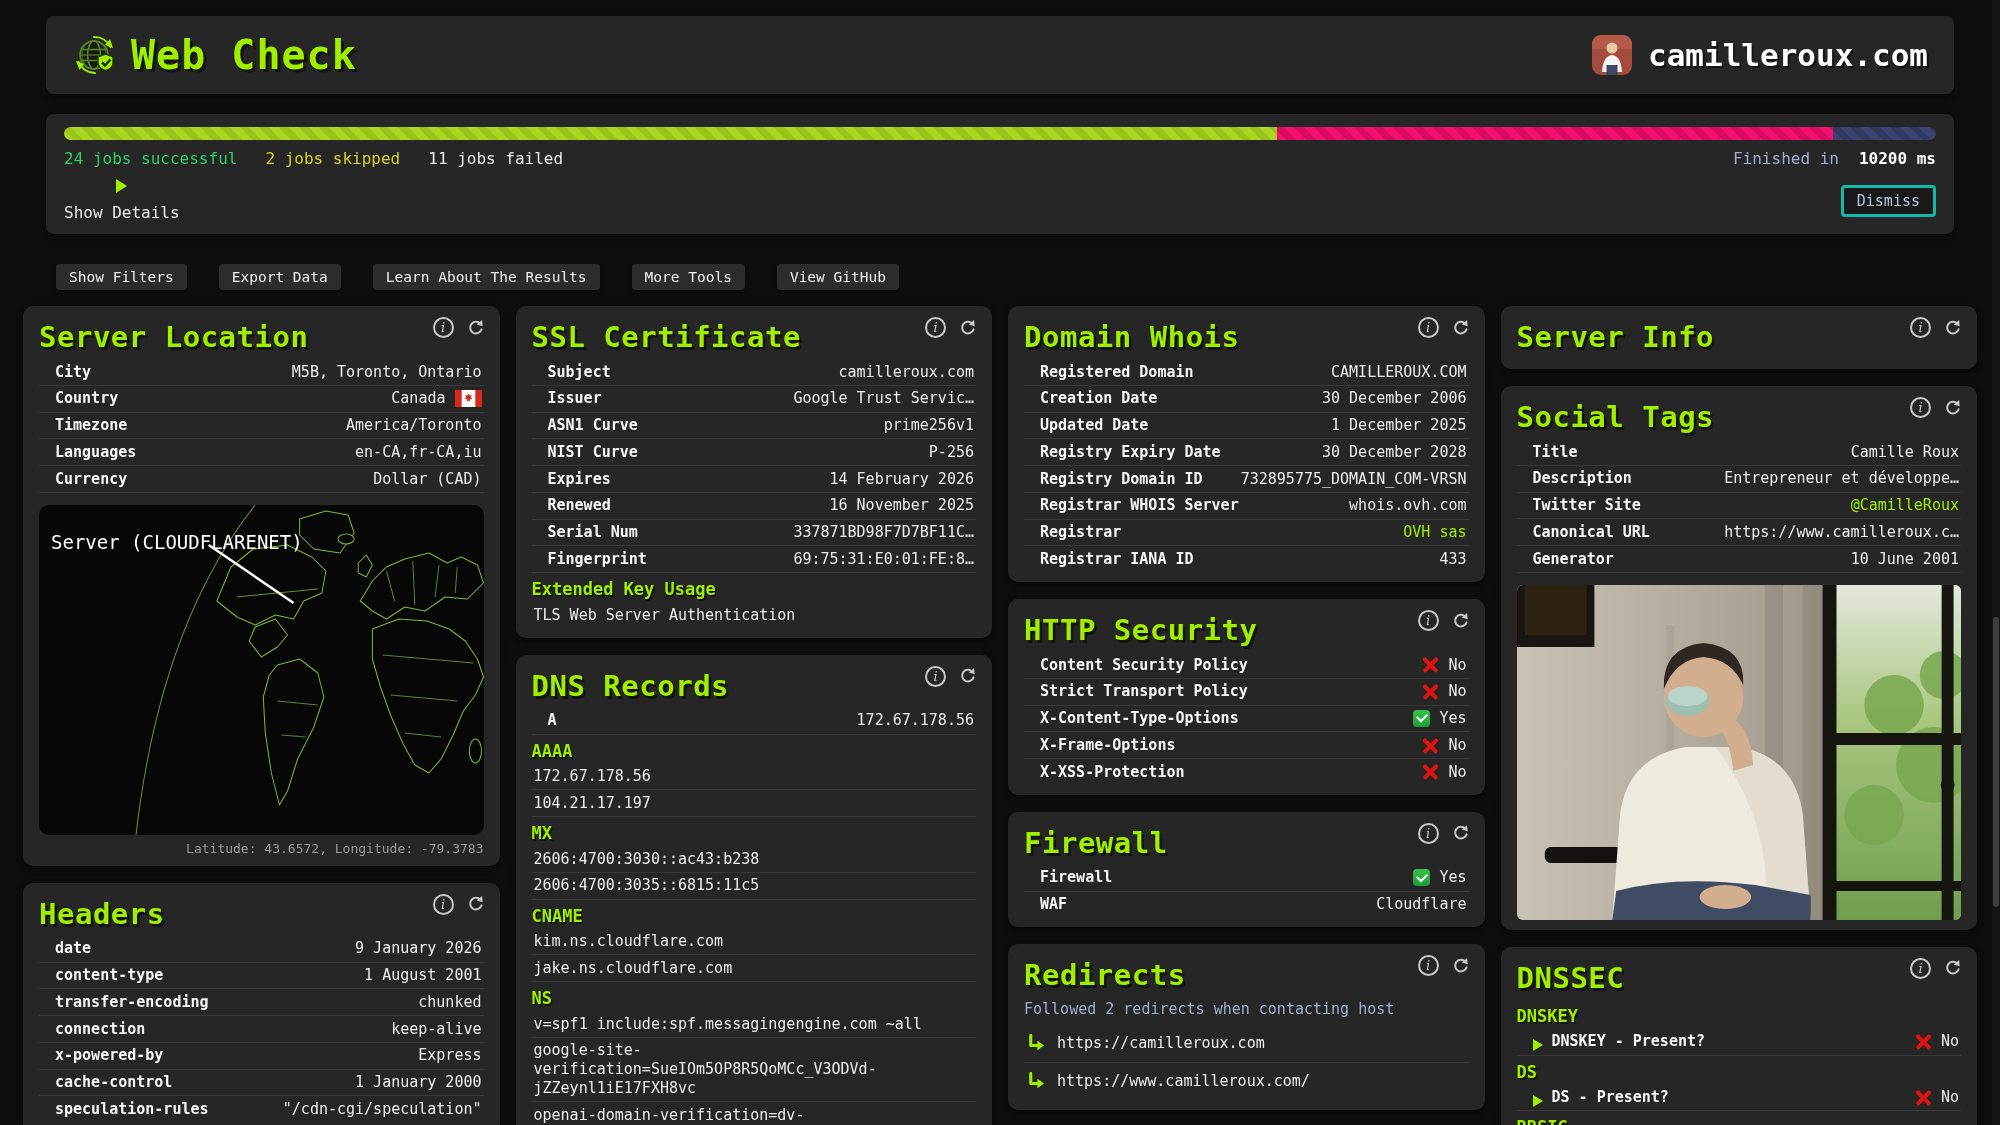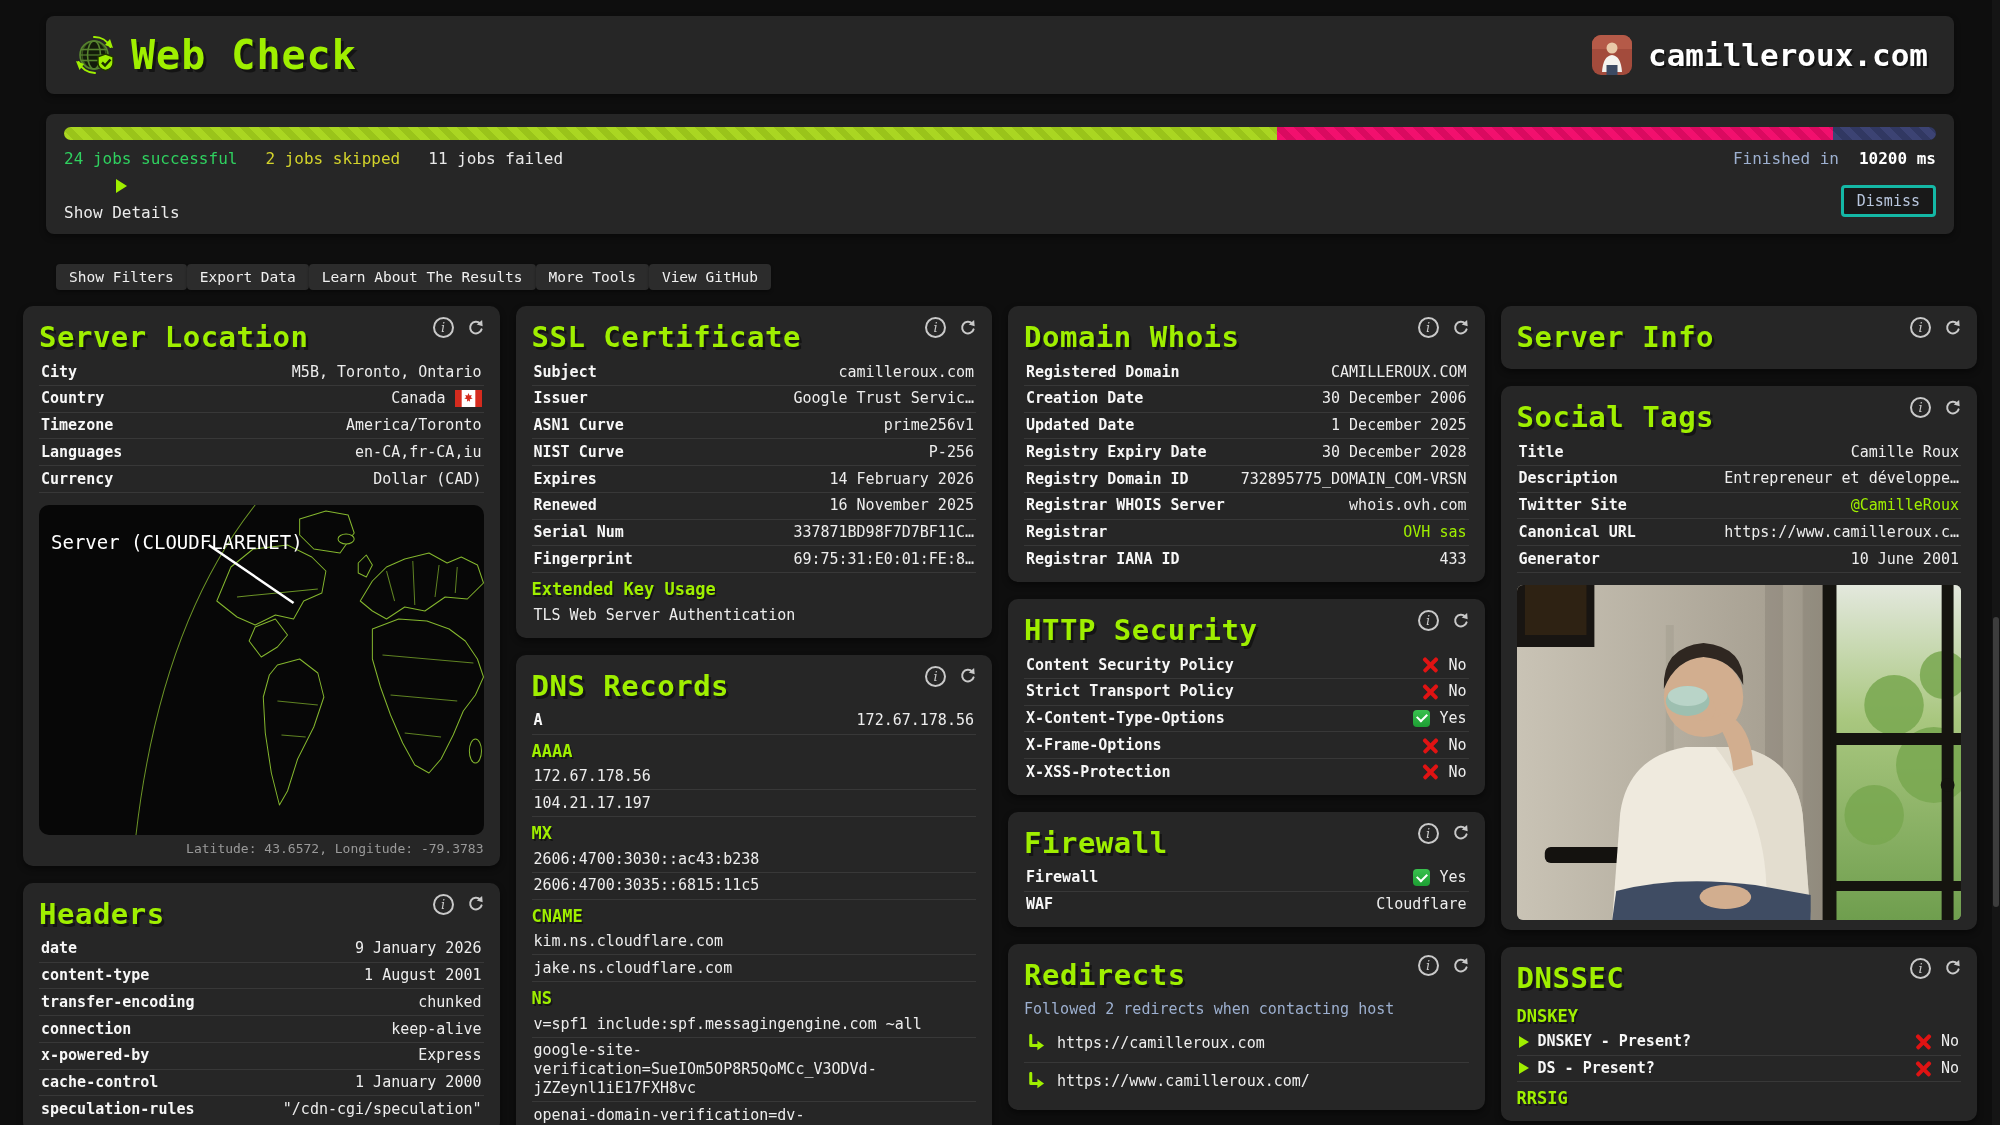--- a/index.html
+++ b/index.html
@@ -30,41 +30,41 @@
   .stat-successful { color:#2fd05f; } .stat-skipped { color:#d3d32b; } .stat-failed { color:#e9e9e9; }
   .finished { margin-left:auto; color:#9db0d0; }
   .finished-value { color:#ffffff; font-weight:700; margin-left:20px; }
   .details-row { display:flex; align-items:center; justify-content:space-between; margin-top:11px; }
   .show-details { display:flex; align-items:center; gap:10px; font-size:16px; color:#ececec; cursor:pointer;flex-direction:column; }
   .tri { width:0; height:0; border-left:11px solid #9fef00; border-top:7px solid transparent;
     border-bottom:7px solid transparent; display:inline-block; }
   .dismiss { background:#191919; color:#b9c6de; font-size:15px; padding:4px 13px;
     border-radius:4px; border:3px solid #14b8a6; font-family:inherit; cursor:pointer; }
   
-  .toolbar { margin:30px 46px 0 56px; display:flex; }
+  .toolbar { margin:30px 46px 0 56px; display:flex; gap:32px; }
   .tbtn { background:#2c2c2c; color:#f0f0f0; font-family:inherit; font-size:14.5px;
     padding:5px 13px; border-radius:4px; border:none; box-shadow:0 2px 3px rgba(0,0,0,.35); cursor:pointer; }
   
   .grid { display:grid; grid-template-columns:repeat(4,1fr); gap:16px; margin:16px 23px 0; align-items:start; }
   .col { display:flex; flex-direction:column; gap:17px; }
   .card { background:#262626; border-radius:10px; padding:8px 16px 10px; position:relative;
     box-shadow:0 3px 6px rgba(0,0,0,.45); }
   .card-icons { position:absolute; top:11px; right:15px; display:flex; gap:13px; align-items:center; }
   .info { width:21px; height:21px; border:2px solid #c9c9c9; border-radius:50%;
     display:flex; align-items:center; justify-content:center; color:#c9c9c9;
     font-size:13px; font-family:"DejaVu Serif",serif; font-style:italic; cursor:pointer; }
   .info::after { content:"i"; }
   .refresh { display:flex; cursor:pointer; }
   .card-title { margin:6px 0 5px; font-size:29px; font-weight:700; color:#9fef00;
     letter-spacing:.5px; text-shadow:2.5px 2.5px 0 rgba(0,0,0,.45); }
   .row { display:flex; justify-content:space-between; align-items:center; gap:10px;
     padding:3.5px 2px; border-bottom:1px solid #383838; font-size:15px; line-height:1.25; }
   .card .row:last-child { border-bottom:none; }
   .k { font-weight:700; color:#f7f7f7; white-space:nowrap; }
-  .kwrap { display:flex; align-items:center; gap:9px; }
+  .kwrap { display:flex; align-items:flex-end; gap:9px;margin-left:14px; }
   .kwrap .tri { border-left-width:10px; border-top-width:6px; border-bottom-width:6px; }
   .v { color:#ededed; text-align:right; white-space:nowrap; overflow:hidden; }
   .v.link { color:#9fef00; cursor:pointer; }
   .vwrap { display:flex; align-items:center; gap:9px; }
   .valrow .val { text-align:left; white-space:normal; overflow-wrap:break-word; width:100%; color:#ededed; }
   .sub { color:#9fef00; font-weight:700; font-size:17px; padding:6px 0 3px;
     text-shadow:1.5px 1.5px 0 rgba(0,0,0,.45); }
   .note { color:#9db0d0; font-size:15px; padding:3px 0 7px; }
   .redir { justify-content:flex-start; align-items:center; gap:12px; padding:9px 2px; }
   .redir .val { white-space:nowrap; text-align:left; }
@@ -782,20 +782,21 @@
         <div class="row">
           <span class="kwrap">
             <i class="tri"></i>
             <span class="k">DNSKEY - Present?</span>
           </span>
           <span class="vwrap">
             <span class="cross"></span>
             <span class="v">No</span>
           </span>
         </div>
+        <div class="sub">DS</div>
         <div class="row">
           <span class="kwrap">
             <i class="tri"></i>
             <span class="k">DS - Present?</span>
           </span>
           <span class="vwrap">
             <span class="cross"></span>
             <span class="v">No</span>
           </span>
         </div>

